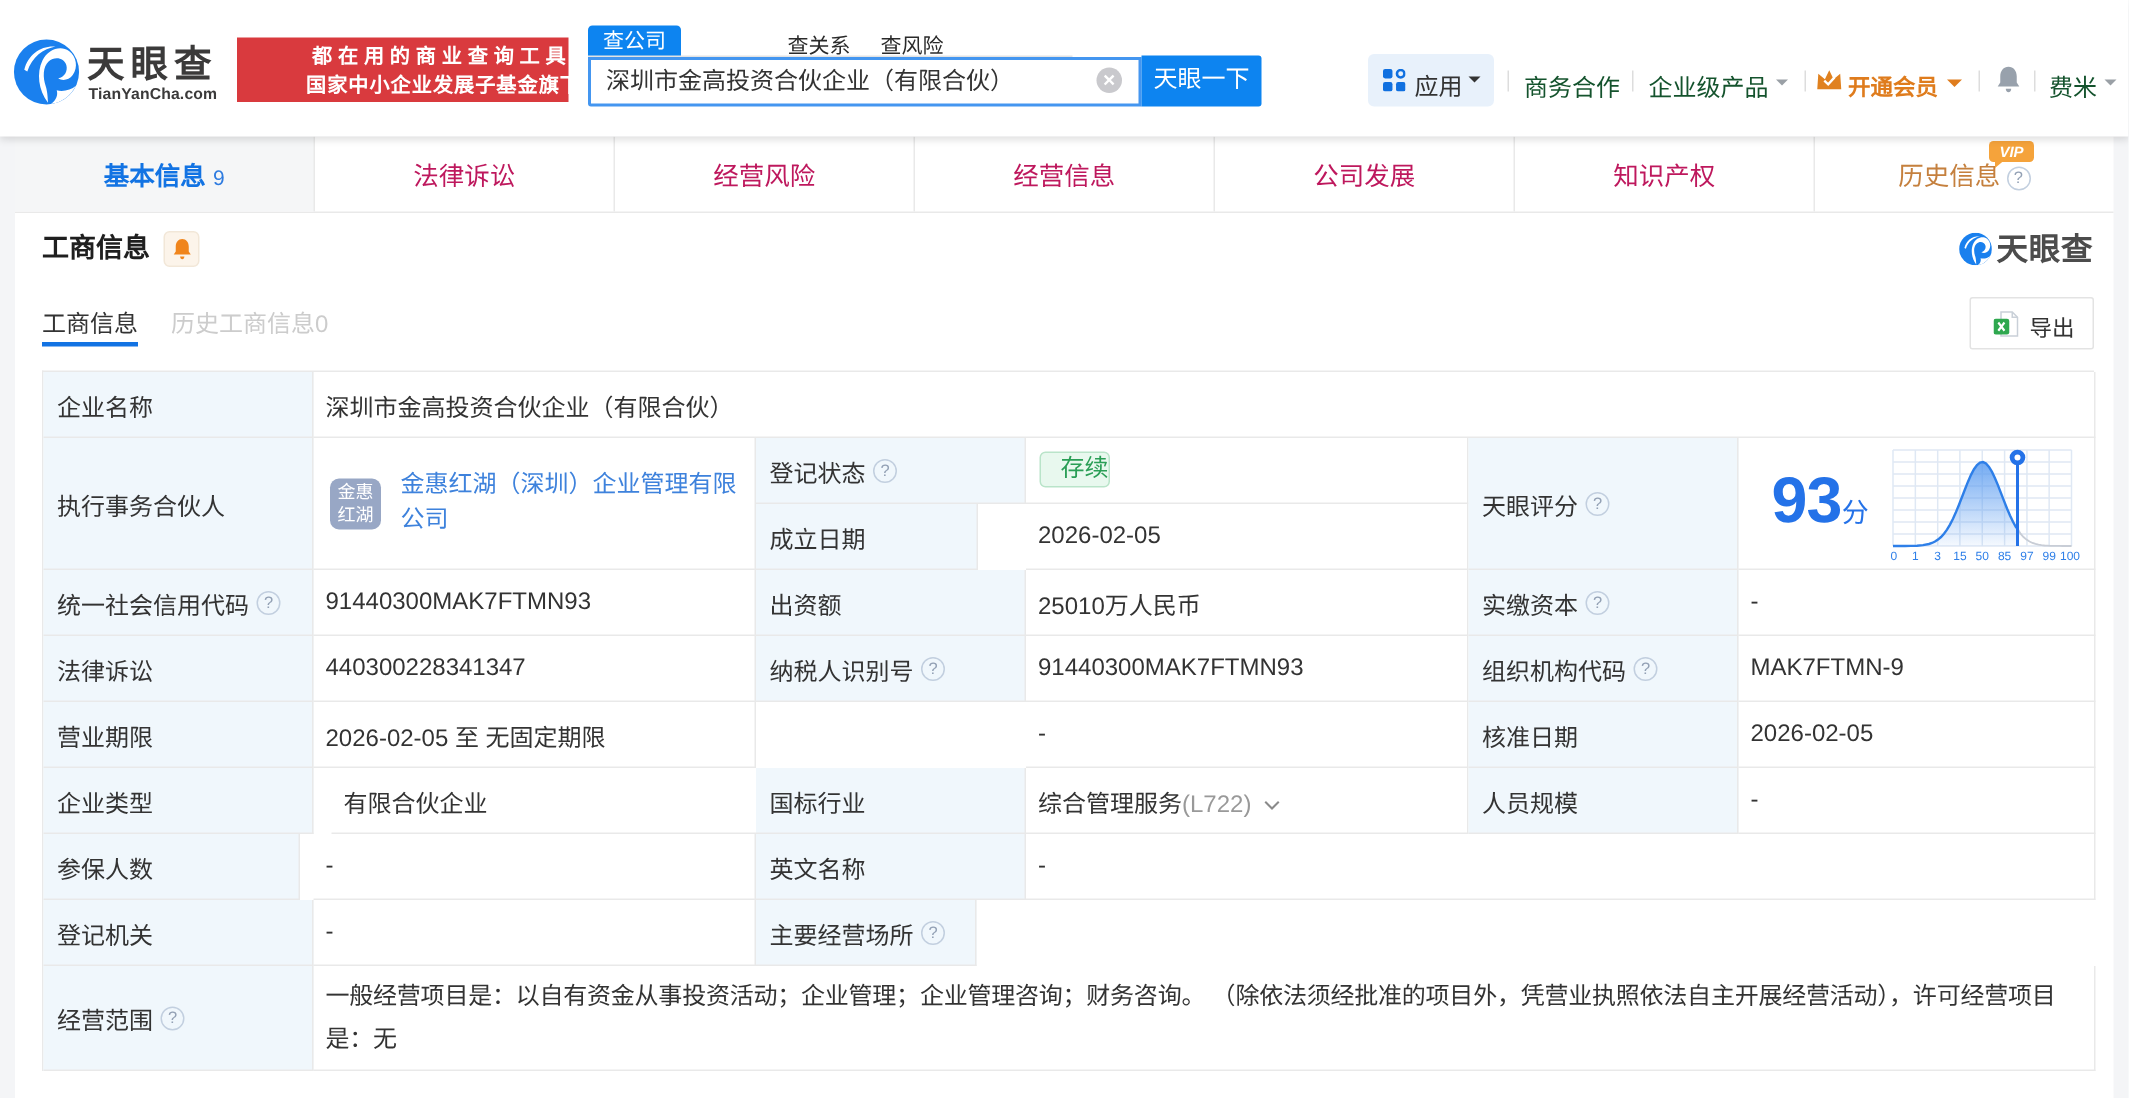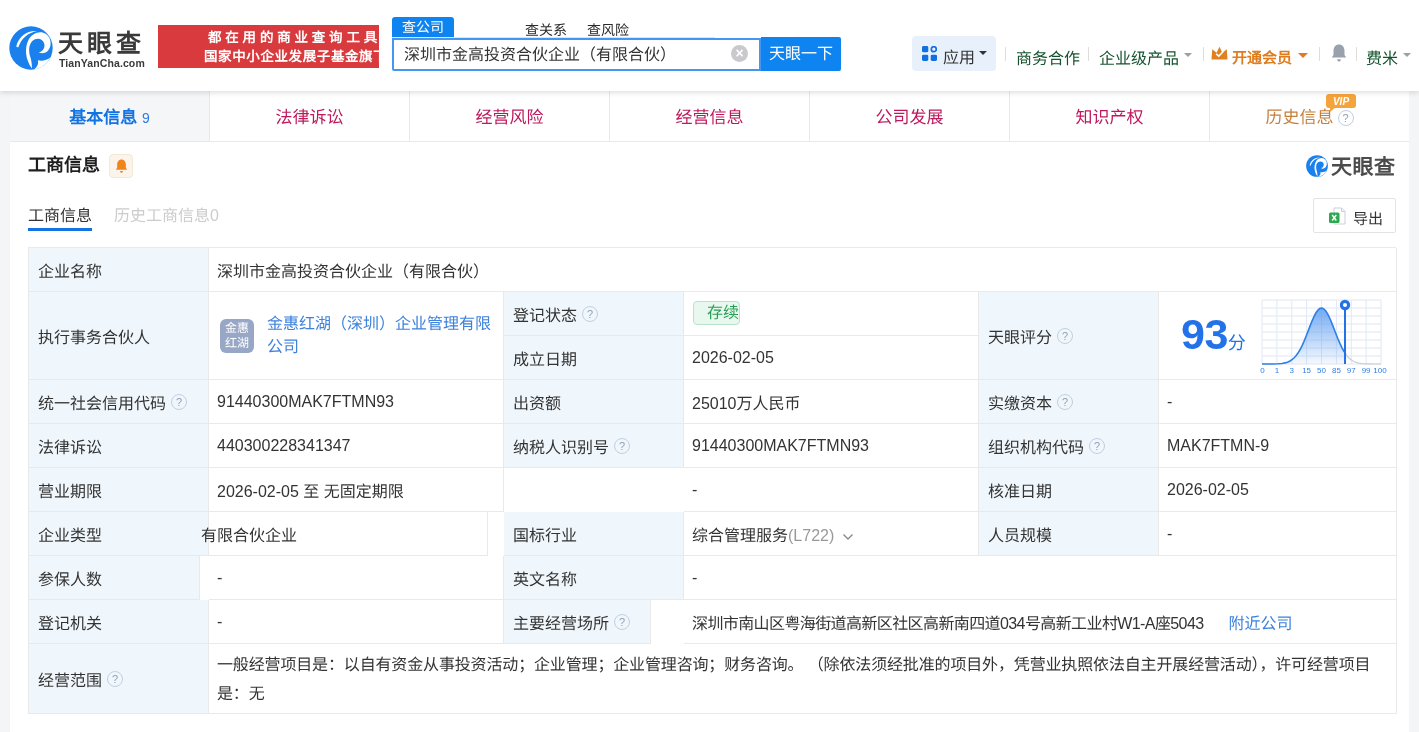--- a/index.html
+++ b/index.html
@@ -190,21 +190,21 @@
       <div class="cell val" style="left:180px;width:295px">
         <div class="abs" style="left:11px;top:27px;width:34px;height:34px;background:#98a7c5;border-radius:6px;color:#fff;font-size:12px;line-height:15px;text-align:center;padding-top:2px">金惠<br>红湖</div>
         <div class="abs link" style="left:58px;top:20px;font-size:16px;line-height:23px;">金惠红湖（深圳）企业管理有限<br>公司</div>
       </div>
       <div class="cell lbl" style="left:475px;width:180px;height:44px">
           <div class="in">登记状态 <span class="qm">?</span></div>
         </div>
       <div class="cell val" style="left:655px;width:295px;height:44px">
         <div class="abs" style="left:9px;top:9px;width:47px;height:24px;border:1px solid #b9e4c9;background:#e8f8ee;border-radius:4px;color:#2a9e56;font-size:16px;text-align:right;line-height:22px;">存续</div>
       </div>
-      <div class="cell lbl" style="left:475px;top:44px;width:180px;height:44px">
+      <div class="cell lbl" style="left:475px;top:44px;width:148px;height:44px">
           <div class="in">成立日期</div>
         </div>
       <div class="cell val" style="left:655px;top:44px;width:295px;height:44px">
           <div class="in">2026-02-05</div>
         </div>
       <div class="cell lbl" style="left:950px;width:180px">
           <div class="in">天眼评分 <span class="qm">?</span></div>
         </div>
       <div class="cell val" style="left:1130px;width:238px">
         <div class="abs" style="left:22px;top:21px;font-size:43px;line-height:43px;letter-spacing:-0.5px;font-weight:bold;color:#2472e8;font-family:'Liberation Sans',sans-serif;">93<span style="font-size:18px;font-weight:normal;">分</span></div>
@@ -291,21 +291,21 @@
         </div>
       <div class="cell val" style="left:1130px;width:238px">
           <div class="in">2026-02-05</div>
         </div>
     </div>
 
     <div class="row" style="height:44px">
       <div class="cell lbl" style="left:0;width:180px">
           <div class="in">企业类型</div>
         </div>
-      <div class="cell val" style="left:164px;width:295px">
+      <div class="cell val" style="left:192px;width:295px">
           <div class="in">有限合伙企业</div>
         </div>
       <div class="cell lbl" style="left:475px;width:180px">
           <div class="in">国标行业</div>
         </div>
       <div class="cell val" style="left:655px;width:295px">
           <div class="in">综合管理服务<span class="gray">(L722)</span> <svg width="12" height="8" viewBox="0 0 12 8" style="margin-left:3px">
               <path d="M1.5 1.5 L6 6 L10.5 1.5" fill="none" stroke="#8a8a8a" stroke-width="1.4"></path>
             </svg></div>
         </div>
@@ -335,23 +335,20 @@
     <div class="row" style="height:44px">
       <div class="cell lbl" style="left:0;width:180px">
           <div class="in">登记机关</div>
         </div>
       <div class="cell val" style="left:180px;width:295px">
           <div class="in">-</div>
         </div>
       <div class="cell lbl" style="left:475px;width:147px">
           <div class="in">主要经营场所 <span class="qm">?</span></div>
         </div>
-      <div class="cell val" style="left:655px;width:713px">
-          <div class="in"><span style="letter-spacing:-0.6px">深圳市南山区粤海街道高新区社区高新南四道034号高新工业村W1-A座5043</span><span class="link" style="margin-left:25px">附近公司</span></div>
-        </div>
     </div>
 
     <div class="row" style="height:70px">
       <div class="cell lbl" style="left:0;width:180px">
           <div class="in">经营范围 <span class="qm">?</span></div>
         </div>
       <div class="cell val" style="left:180px;width:1188px">
           <div class="in" style="white-space:normal;line-height:29px;width:1175px;letter-spacing:-0.15px;">一般经营项目是：以自有资金从事投资活动；企业管理；企业管理咨询；财务咨询。 （除依法须经批准的项目外，凭营业执照依法自主开展经营活动），许可经营项目<br>是：无</div>
         </div>
     </div>

